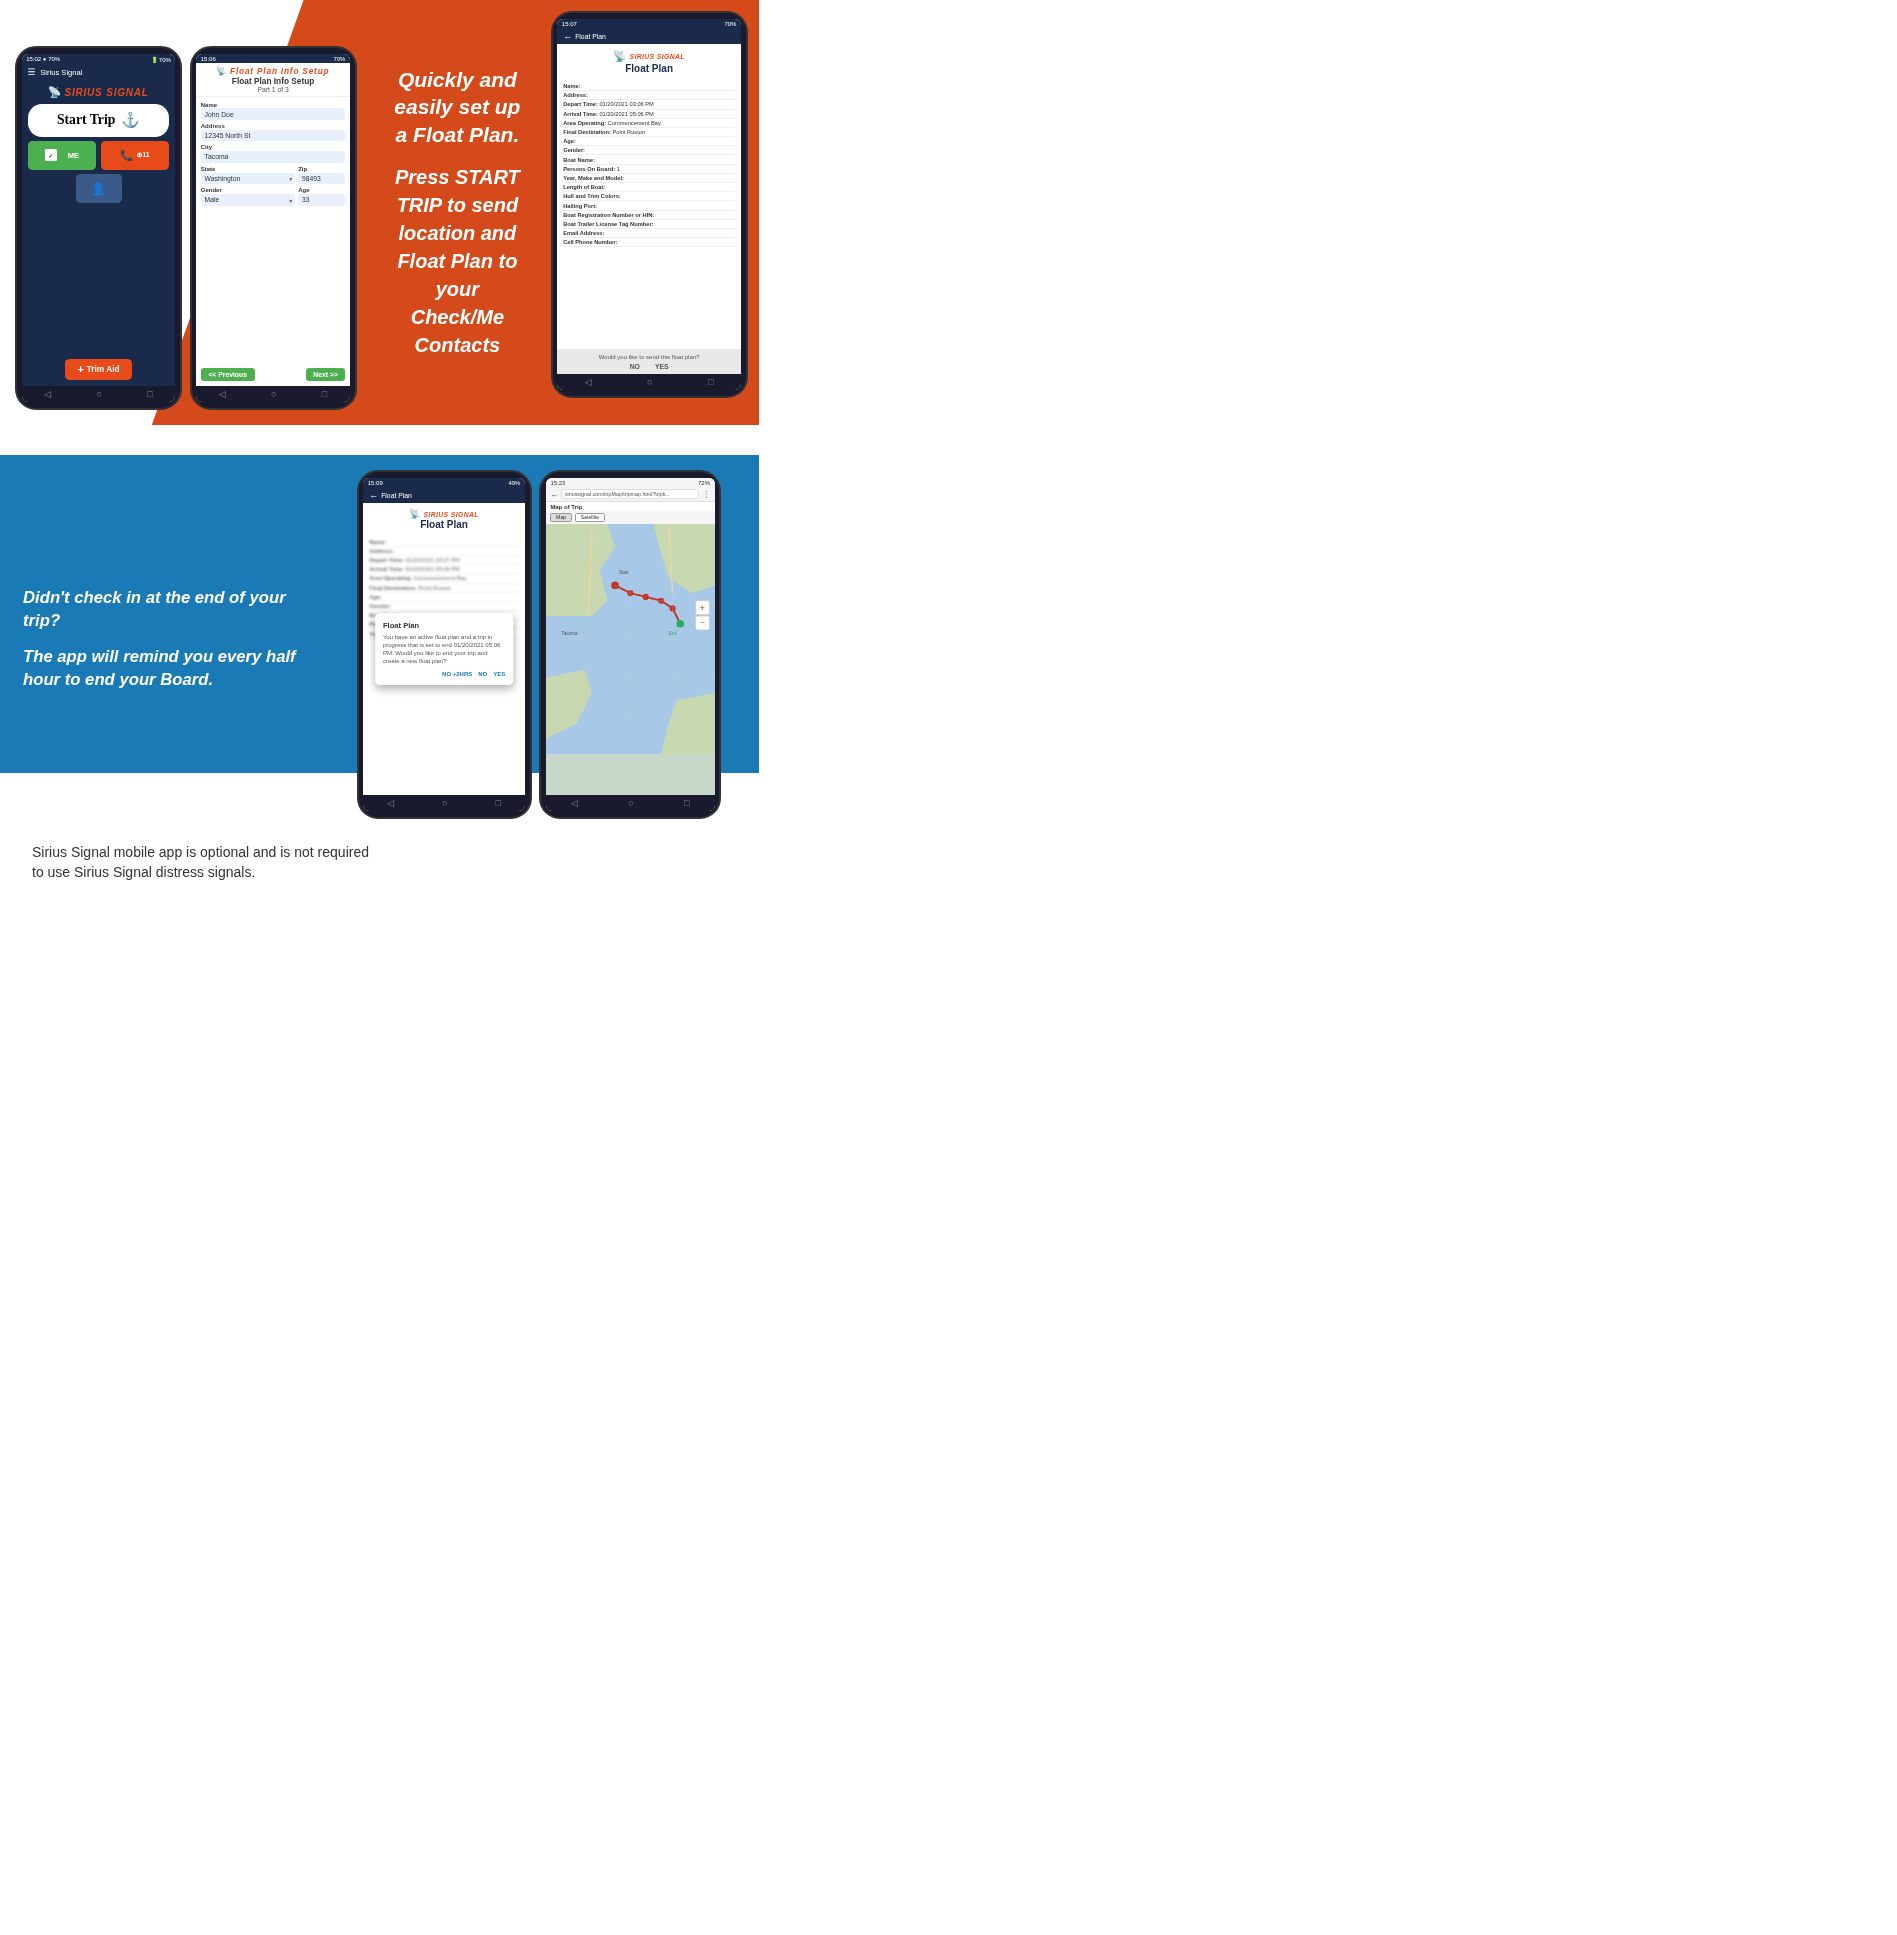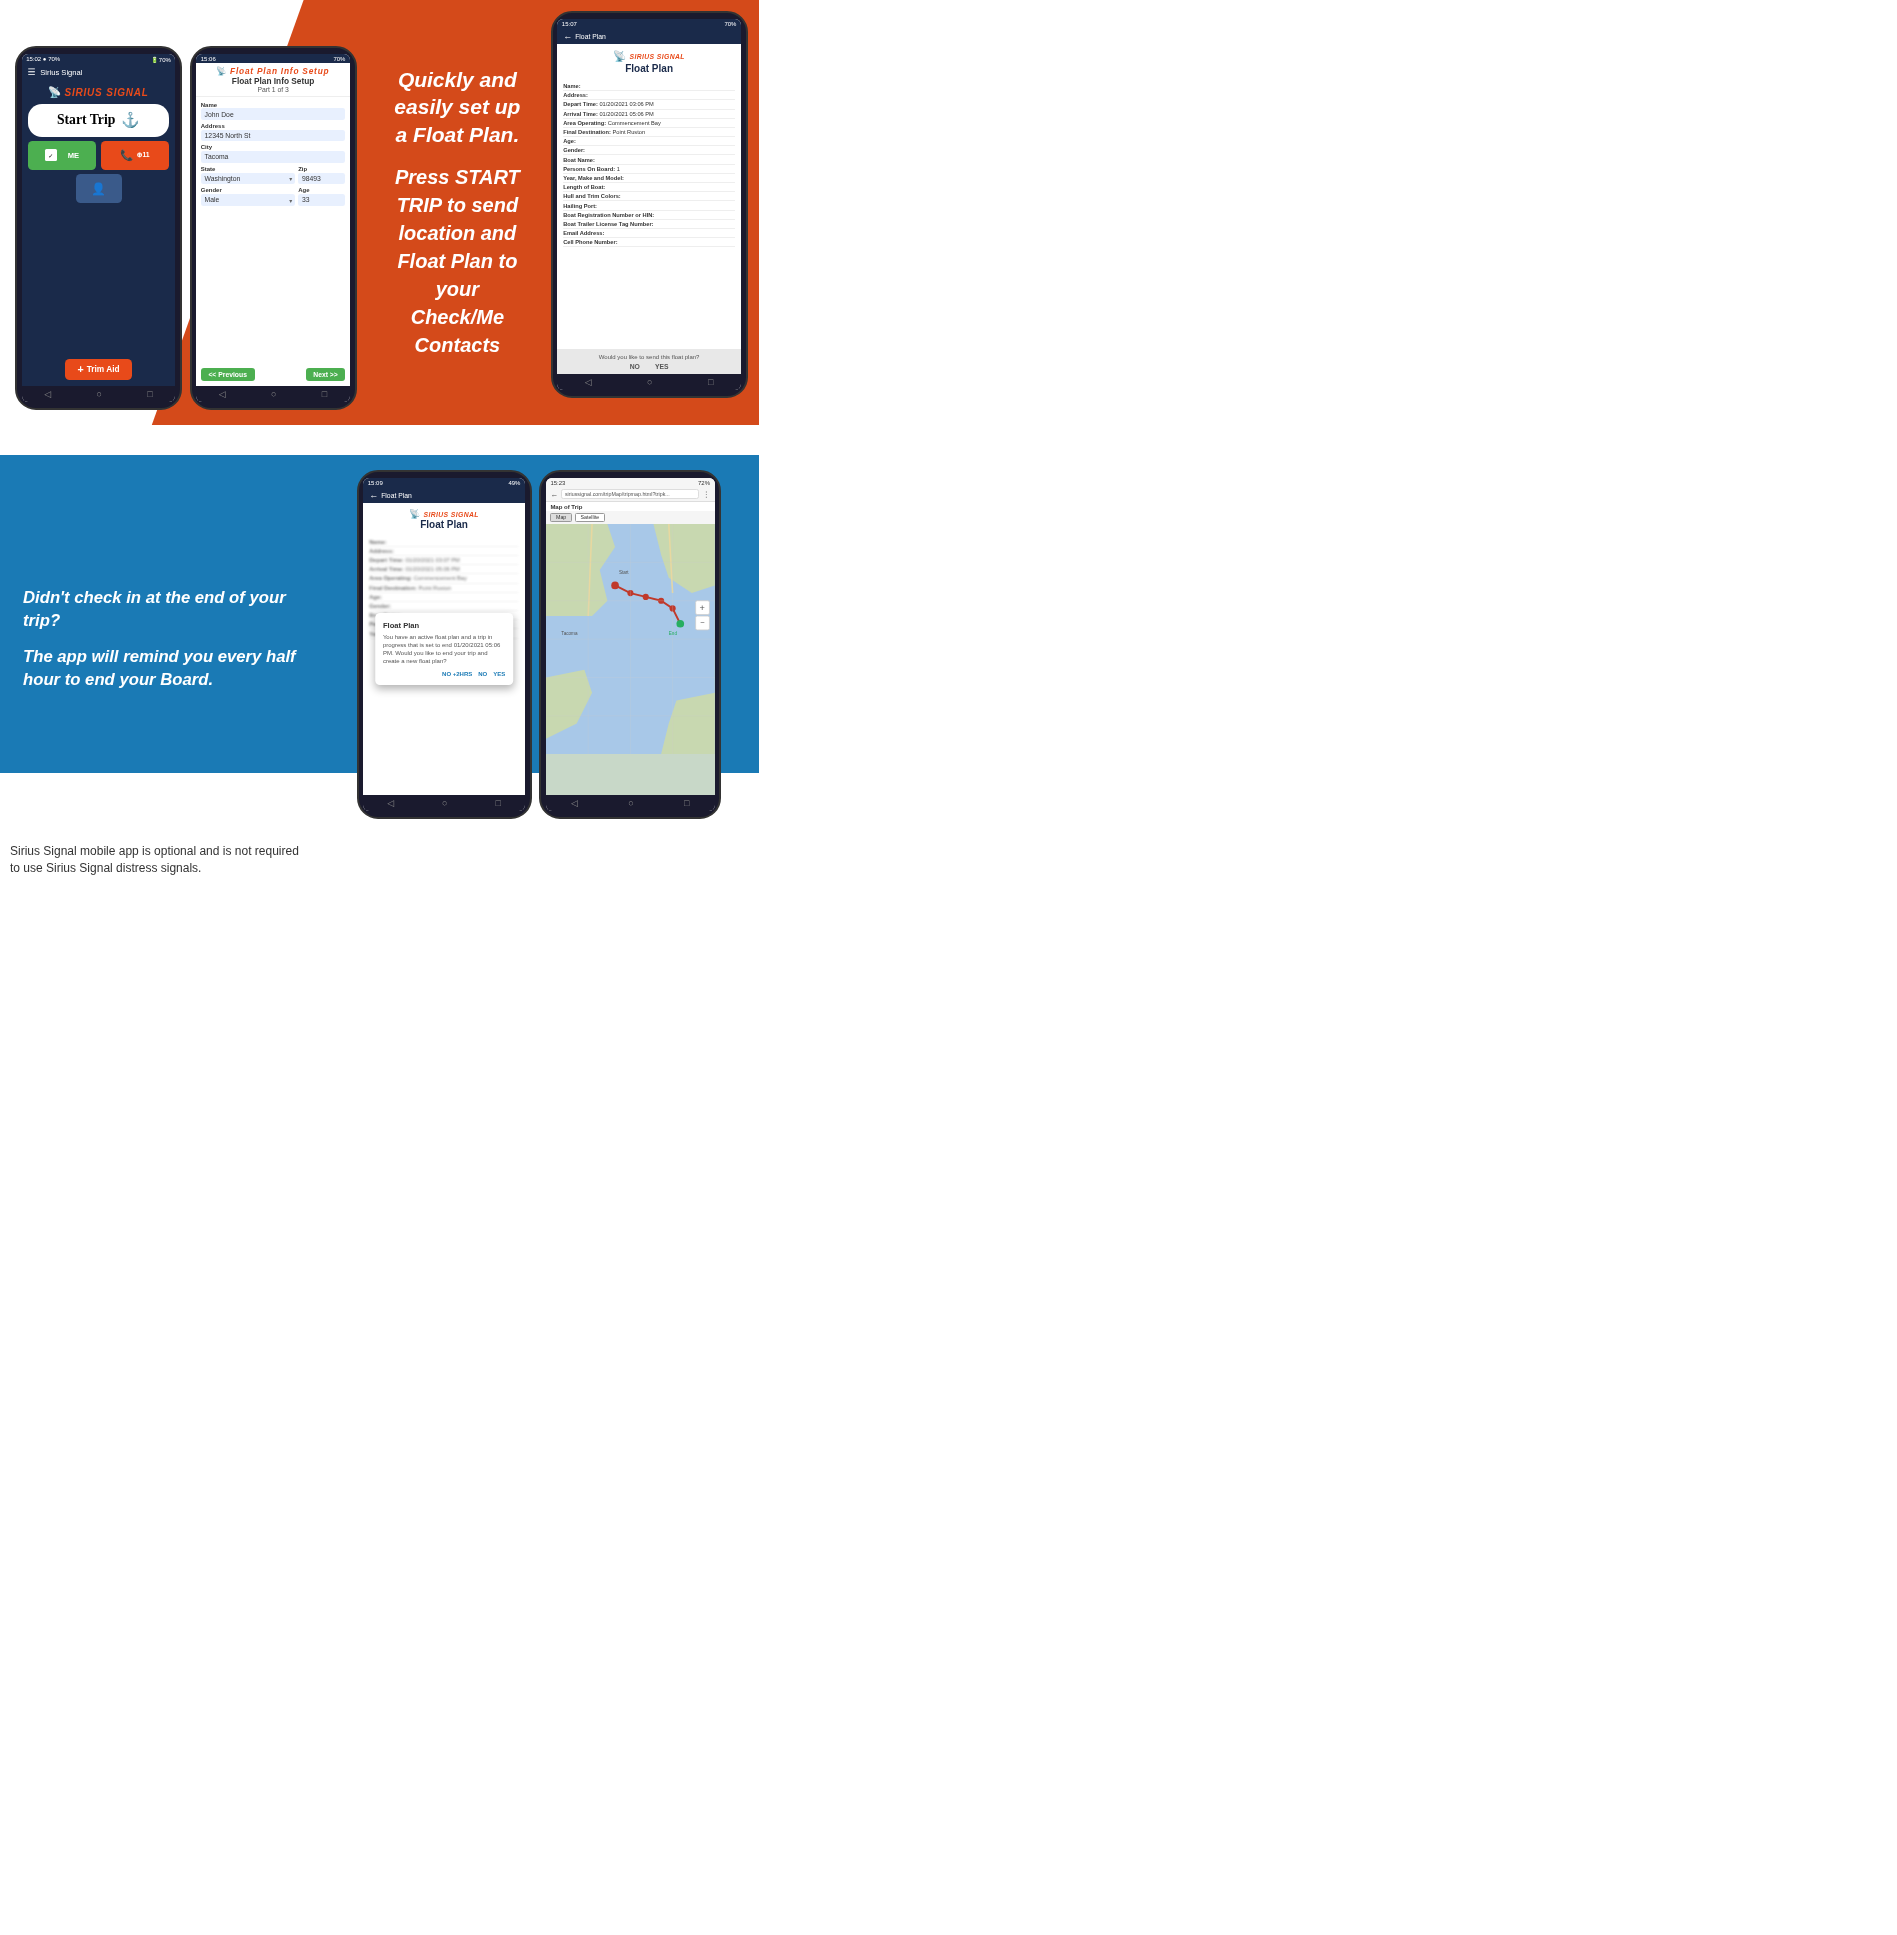--- a/index.html
+++ b/index.html
@@ -653,22 +653,22 @@
       justify-content: center;
     }
 
     .map-svg {
       width: 100%;
       height: 100%;
     }
 
     
     .footer-text {
-      padding: 9px 10px;
-      font-size: 12px;
+      padding: 9px 32px;
+      font-size: 14px;
       color: #333;
       line-height: 1.4;
     }
 
     
     .logo-bar {
       display: flex;
       align-items: center;
       gap: 3px;
     }

